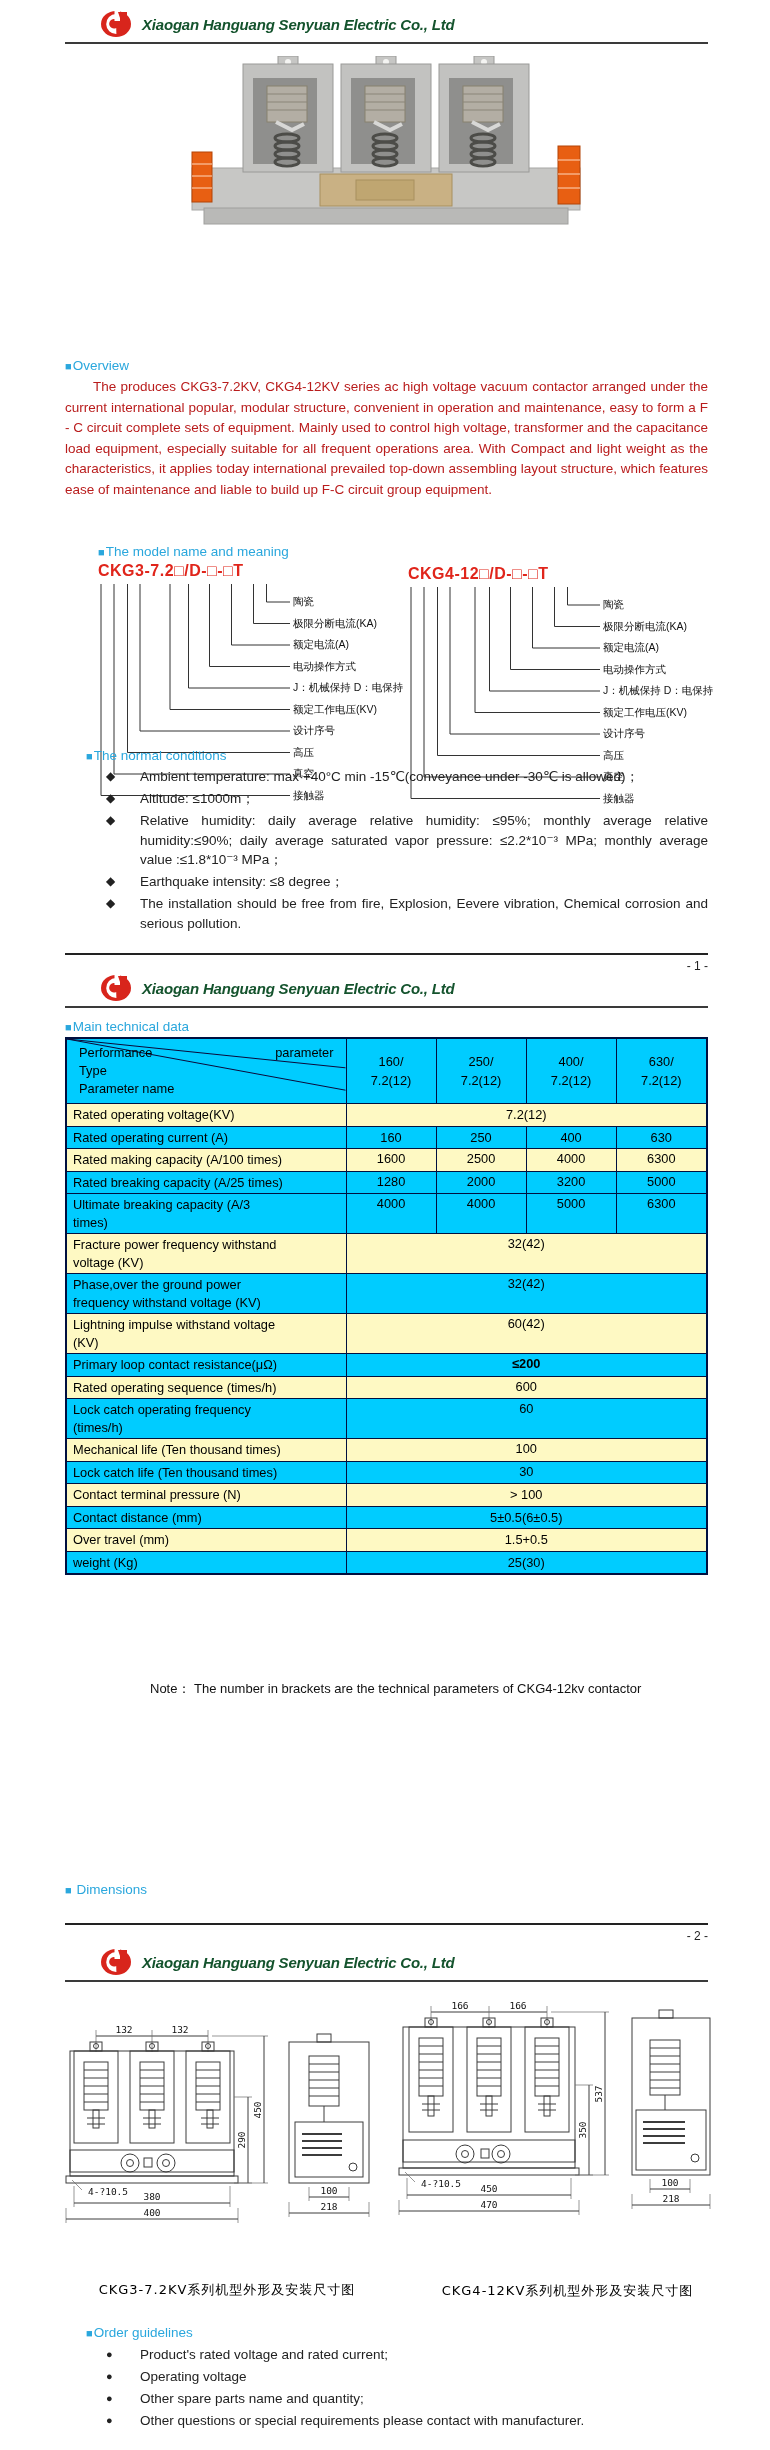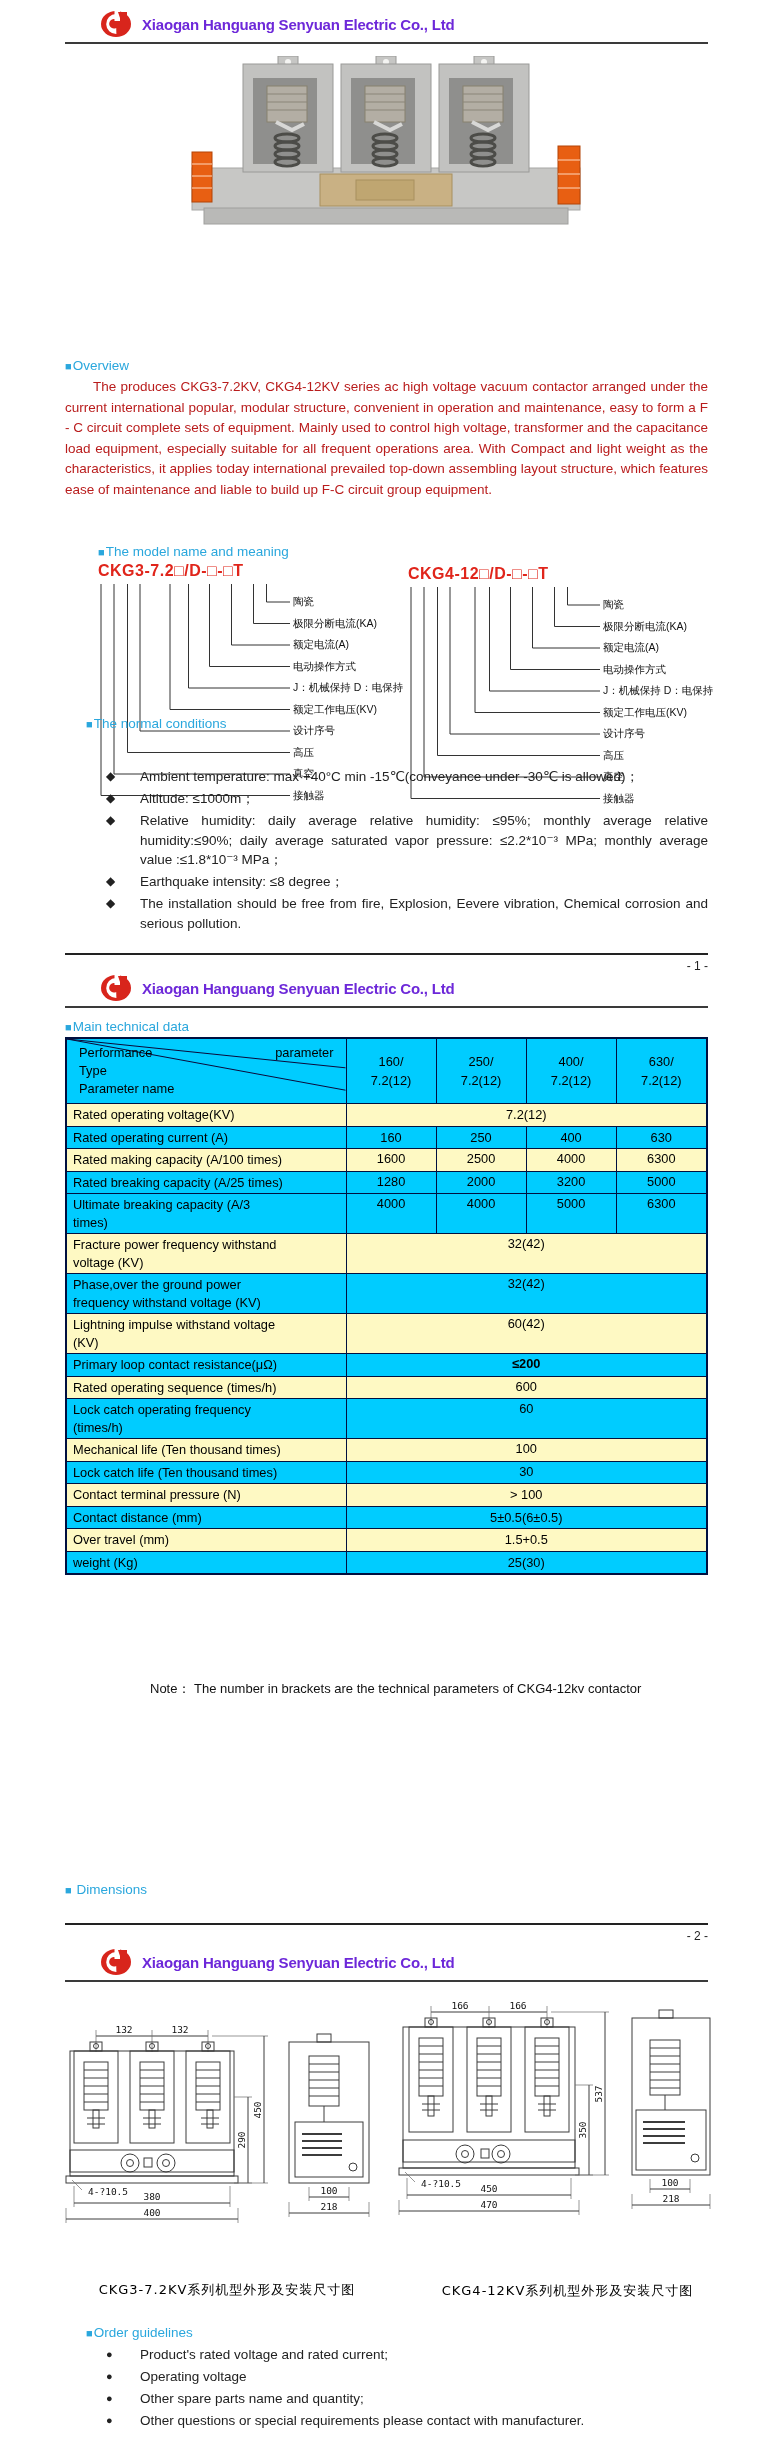--- a/index.html
+++ b/index.html
@@ -4,21 +4,21 @@
 <style>
   * { margin:0; padding:0; box-sizing:border-box; }
   html,body { background:#ffffff; }
   body { font-family:"Liberation Sans","DejaVu Sans",sans-serif; color:#1c1c1c; }
   #page { position:relative; width:770px; height:2450px; background:#fff; overflow:hidden; }
 
   
   .hdr { position:absolute; left:65px; width:643px; height:38px; border-bottom:2px solid #3a3a3a; }
   .hdr-inner { display:flex; align-items:center; gap:8px; padding-left:35px; padding-top:4px; }
   .logo { width:34px; height:28px; flex:0 0 auto; }
-  .coname { font-size:15px; font-weight:bold; color:#6d28d9; letter-spacing:-0.2px; }
+  .coname { font-size:15px; font-weight:bold; color:#14532d; letter-spacing:-0.2px;font-style:italic; }
 
   .rule { position:absolute; left:65px; width:643px; height:0; border-top:2px solid #222; }
   .pnum { position:absolute; left:65px; width:643px; text-align:right; font-size:12px; color:#222; }
 
   
   .sec-h { position:absolute; font-size:13.5px; color:#2aa7dd; }
   .sec-h .sq { font-size:11px; margin-right:1px; }
 
   
   .para { position:absolute; font-size:13.5px; line-height:20.6px; text-align:justify; color:#b91c1c; }
@@ -209,21 +209,21 @@
     <span class="dlabel" style="top:76px;">额定电流(A)</span>
     <span class="dlabel" style="top:97.5px;">电动操作方式</span>
     <span class="dlabel" style="top:119px;">J：机械保持 D：电保持</span>
     <span class="dlabel" style="top:140.5px;">额定工作电压(KV)</span>
     <span class="dlabel" style="top:162px;">设计序号</span>
     <span class="dlabel" style="top:183.5px;">高压</span>
     <span class="dlabel" style="top:205px;">真空</span>
     <span class="dlabel" style="top:226.5px;">接触器</span>
   </div>
 
-  <div class="sec-h" style="left:86px; top:716px;">
+  <div class="sec-h" style="left:86px; top:748px;">
     <span class="sq">■</span><span>The normal conditions</span>
   </div>
   <div class="blist" style="left:100px; top:767px; width:608px;">
     <div class="bitem">
       <span class="bul">◆</span>
       <span class="txt">Ambient temperature: max +40°C min -15℃(conveyance under -30℃ is allowed)；</span>
     </div>
     <div class="bitem">
       <span class="bul">◆</span>
       <span class="txt">Altitude: ≤1000m；</span>

